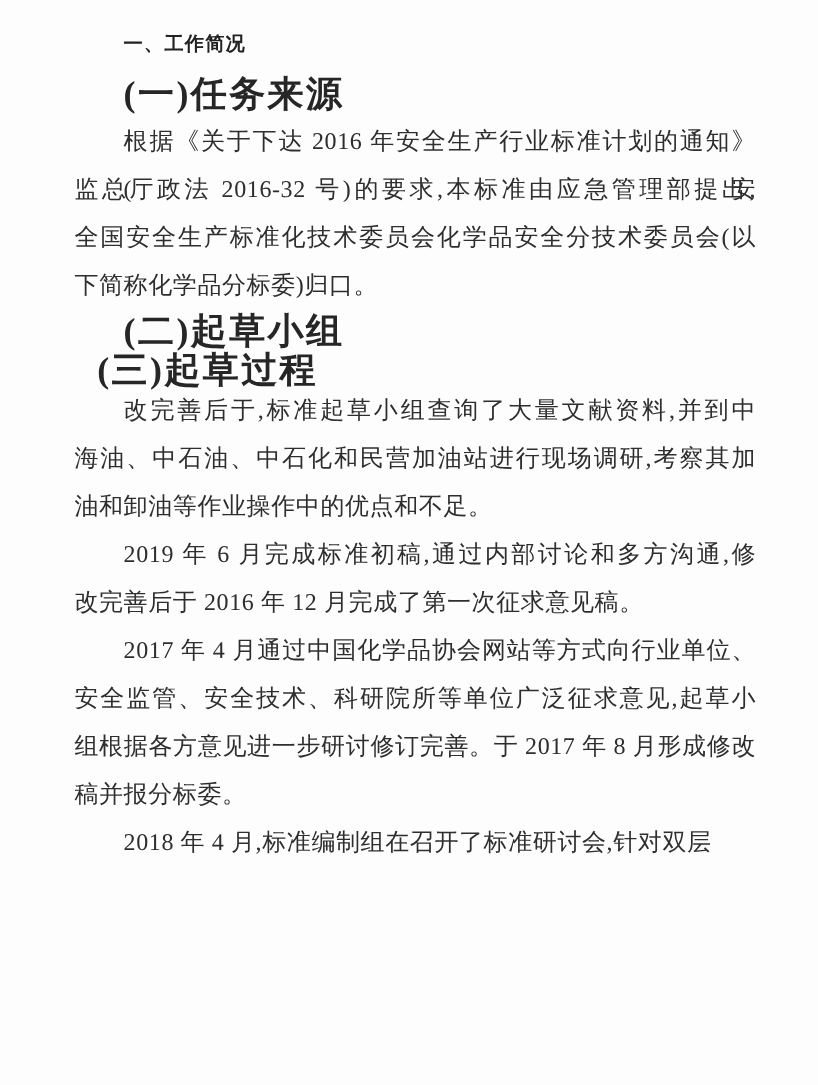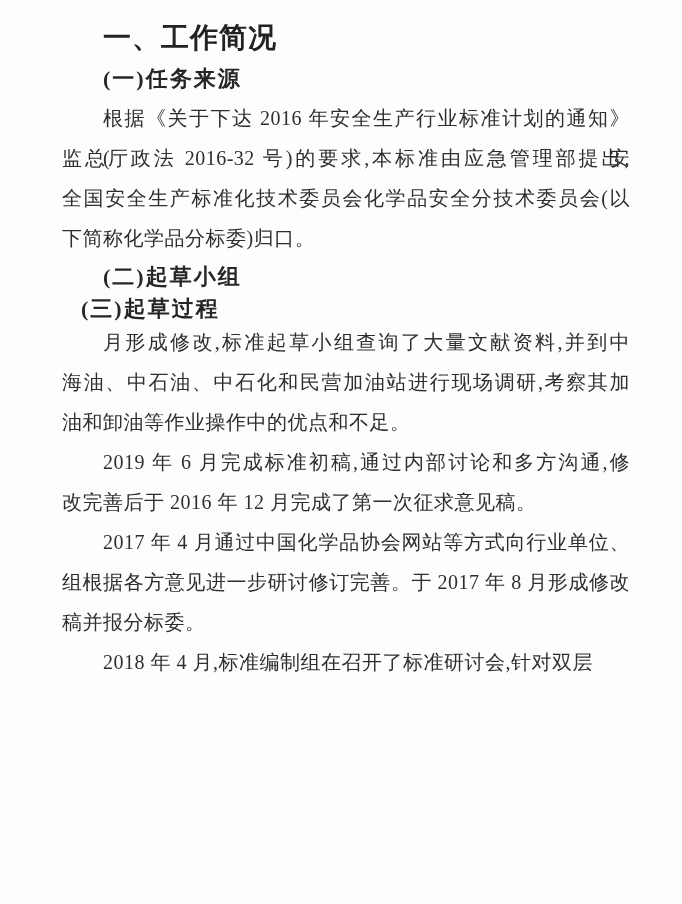--- a/index.html
+++ b/index.html
@@ -16,31 +16,31 @@
     padding: 16px 52px 0 62px;
     font-family: "Liberation Serif", "DejaVu Serif", serif;
     color: #2e2e2e;
     overflow: hidden;
   }
   .doc-title {
     margin: 0 0 0 41px;
     height: 44px;
     line-height: 44px;
     font-family: "Liberation Sans", "DejaVu Sans", sans-serif;
-    font-size: 28px;
+    font-size: 16px;
     font-weight: 700;
     letter-spacing: 1px;
     color: #222222;
   }
   .subheading {
     margin: 0 0 0 41px;
     height: 38px;
     line-height: 38px;
     font-family: "Liberation Serif", "DejaVu Serif", serif;
-    font-size: 22px;
+    font-size: 30px;
     font-weight: 700;
     letter-spacing: 2px;
     color: #262626;
   }
   
   #doc-body .subheading:nth-of-type(3) {
     height: 26px;
     line-height: 26px;
     margin-left: 19px;
   }
@@ -72,30 +72,31 @@
       <h2 class="subheading">(一)任务来源</h2>
       <div class="paragraph">
         <div class="tline first">根据《关于下达 2016 年安全生产行业标准计划的通知》(安</div>
         <div class="tline">监总厅政法 2016-32 号)的要求,本标准由应急管理部提出,</div>
         <div class="tline">全国安全生产标准化技术委员会化学品安全分技术委员会(以</div>
         <div class="tline lastline">下简称化学品分标委)归口。</div>
       </div>
       <h2 class="subheading">(二)起草小组</h2>
       <h2 class="subheading">(三)起草过程</h2>
       <div class="paragraph">
-        <div class="tline first">月形成修改,标准起草小组查询了大量文献资料,并到中</div>
+        <div class="tline first">改完善后于,标准起草小组查询了大量文献资料,并到中</div>
         <div class="tline">海油、中石油、中石化和民营加油站进行现场调研,考察其加</div>
         <div class="tline lastline">油和卸油等作业操作中的优点和不足。</div>
       </div>
       <div class="paragraph">
         <div class="tline first">2019 年 6 月完成标准初稿,通过内部讨论和多方沟通,修</div>
         <div class="tline lastline">改完善后于 2016 年 12 月完成了第一次征求意见稿。</div>
       </div>
       <div class="paragraph">
         <div class="tline first">2017 年 4 月通过中国化学品协会网站等方式向行业单位、</div>
+        <div class="tline">安全监管、安全技术、科研院所等单位广泛征求意见,起草小</div>
         <div class="tline">组根据各方意见进一步研讨修订完善。于 2017 年 8 月形成修改</div>
         <div class="tline lastline">稿并报分标委。</div>
       </div>
       <div class="paragraph">
         <div class="tline first lastline">2018 年 4 月,标准编制组在召开了标准研讨会,针对双层</div>
       </div>
     </div>
 </div>
 
 </body></html>

